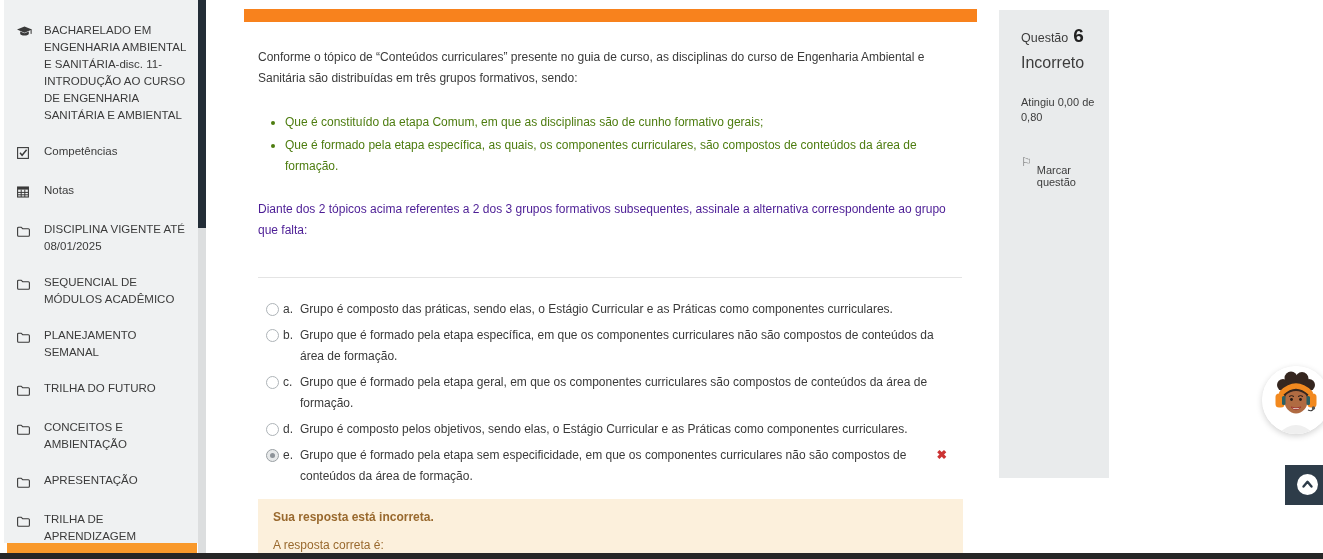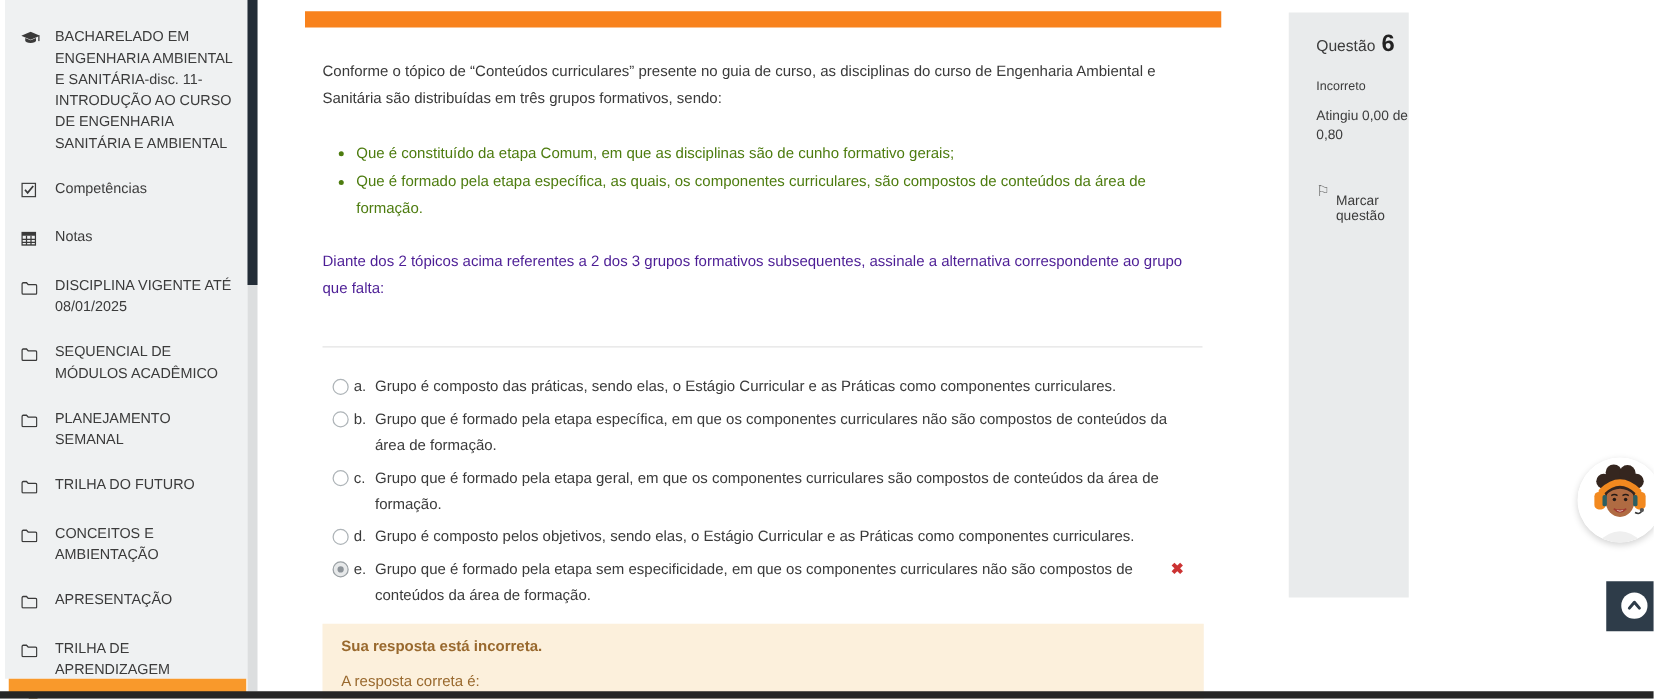--- a/index.html
+++ b/index.html
@@ -41,26 +41,26 @@
     border-radius:50%; background:#8d9399; }
   .letter { flex:none; width:17px; margin-left:4px; font-size:12px; line-height:21px; color:#3a3a3a; }
   .otext { max-width:640px; font-size:12px; line-height:21px; color:#3a3a3a; }
   .cross { position:absolute; right:16px; top:2px; color:var(--red-mark); font-size:12.5px; font-weight:bold; }
 
   .feedback { margin-top:12px; background:var(--feedback-bg); color:var(--feedback-text);
     padding:9px 15px 11px; font-size:12px; line-height:19px; }
   .feedback .fb1 { margin-bottom:9px;font-weight:bold; }
 
   
-  .panel { position:absolute; left:1031px; top:10px; width:96px; height:468px;
+  .panel { position:absolute; left:999px; top:10px; width:110px; height:468px;
     background:var(--panel-bg); padding:15px 12px 0 22px; }
   .q-label { font-size:12.5px; color:#3c3c3c; }
   .q-num { font-size:19px; font-weight:bold; color:#222; margin-left:5px; }
-  .q-status { margin-top:17px; font-size:10px; color:#3c3c3c; }
-  .q-grade { margin-top:11px; font-size:11px; line-height:15px; color:#3c3c3c; width:76px; }
+  .q-status { margin-top:7px; font-size:16px; color:#3c3c3c; }
+  .q-grade { margin-top:23px; font-size:11px; line-height:15px; color:#3c3c3c; width:76px; }
   .flag-row { margin-top:11px; display:flex; align-items:center; gap:5px; cursor:pointer; }
   .flag-glyph { font-size:12px; color:#6a6a6a; line-height:12px; }
   .flag-label { font-size:11px; color:#3c3c3c;margin-top:28px; }
 
   
   .avatar { position:absolute; left:1262px; top:366px; width:68px; height:68px;
     border-radius:50%; background:#fff; box-shadow:0 2px 6px rgba(0,0,0,.18);
     overflow:hidden; cursor:pointer; }
   .to-top { position:absolute; left:1285px; top:465px; width:38px; height:40px;
     background:var(--dark-button); cursor:pointer; }

